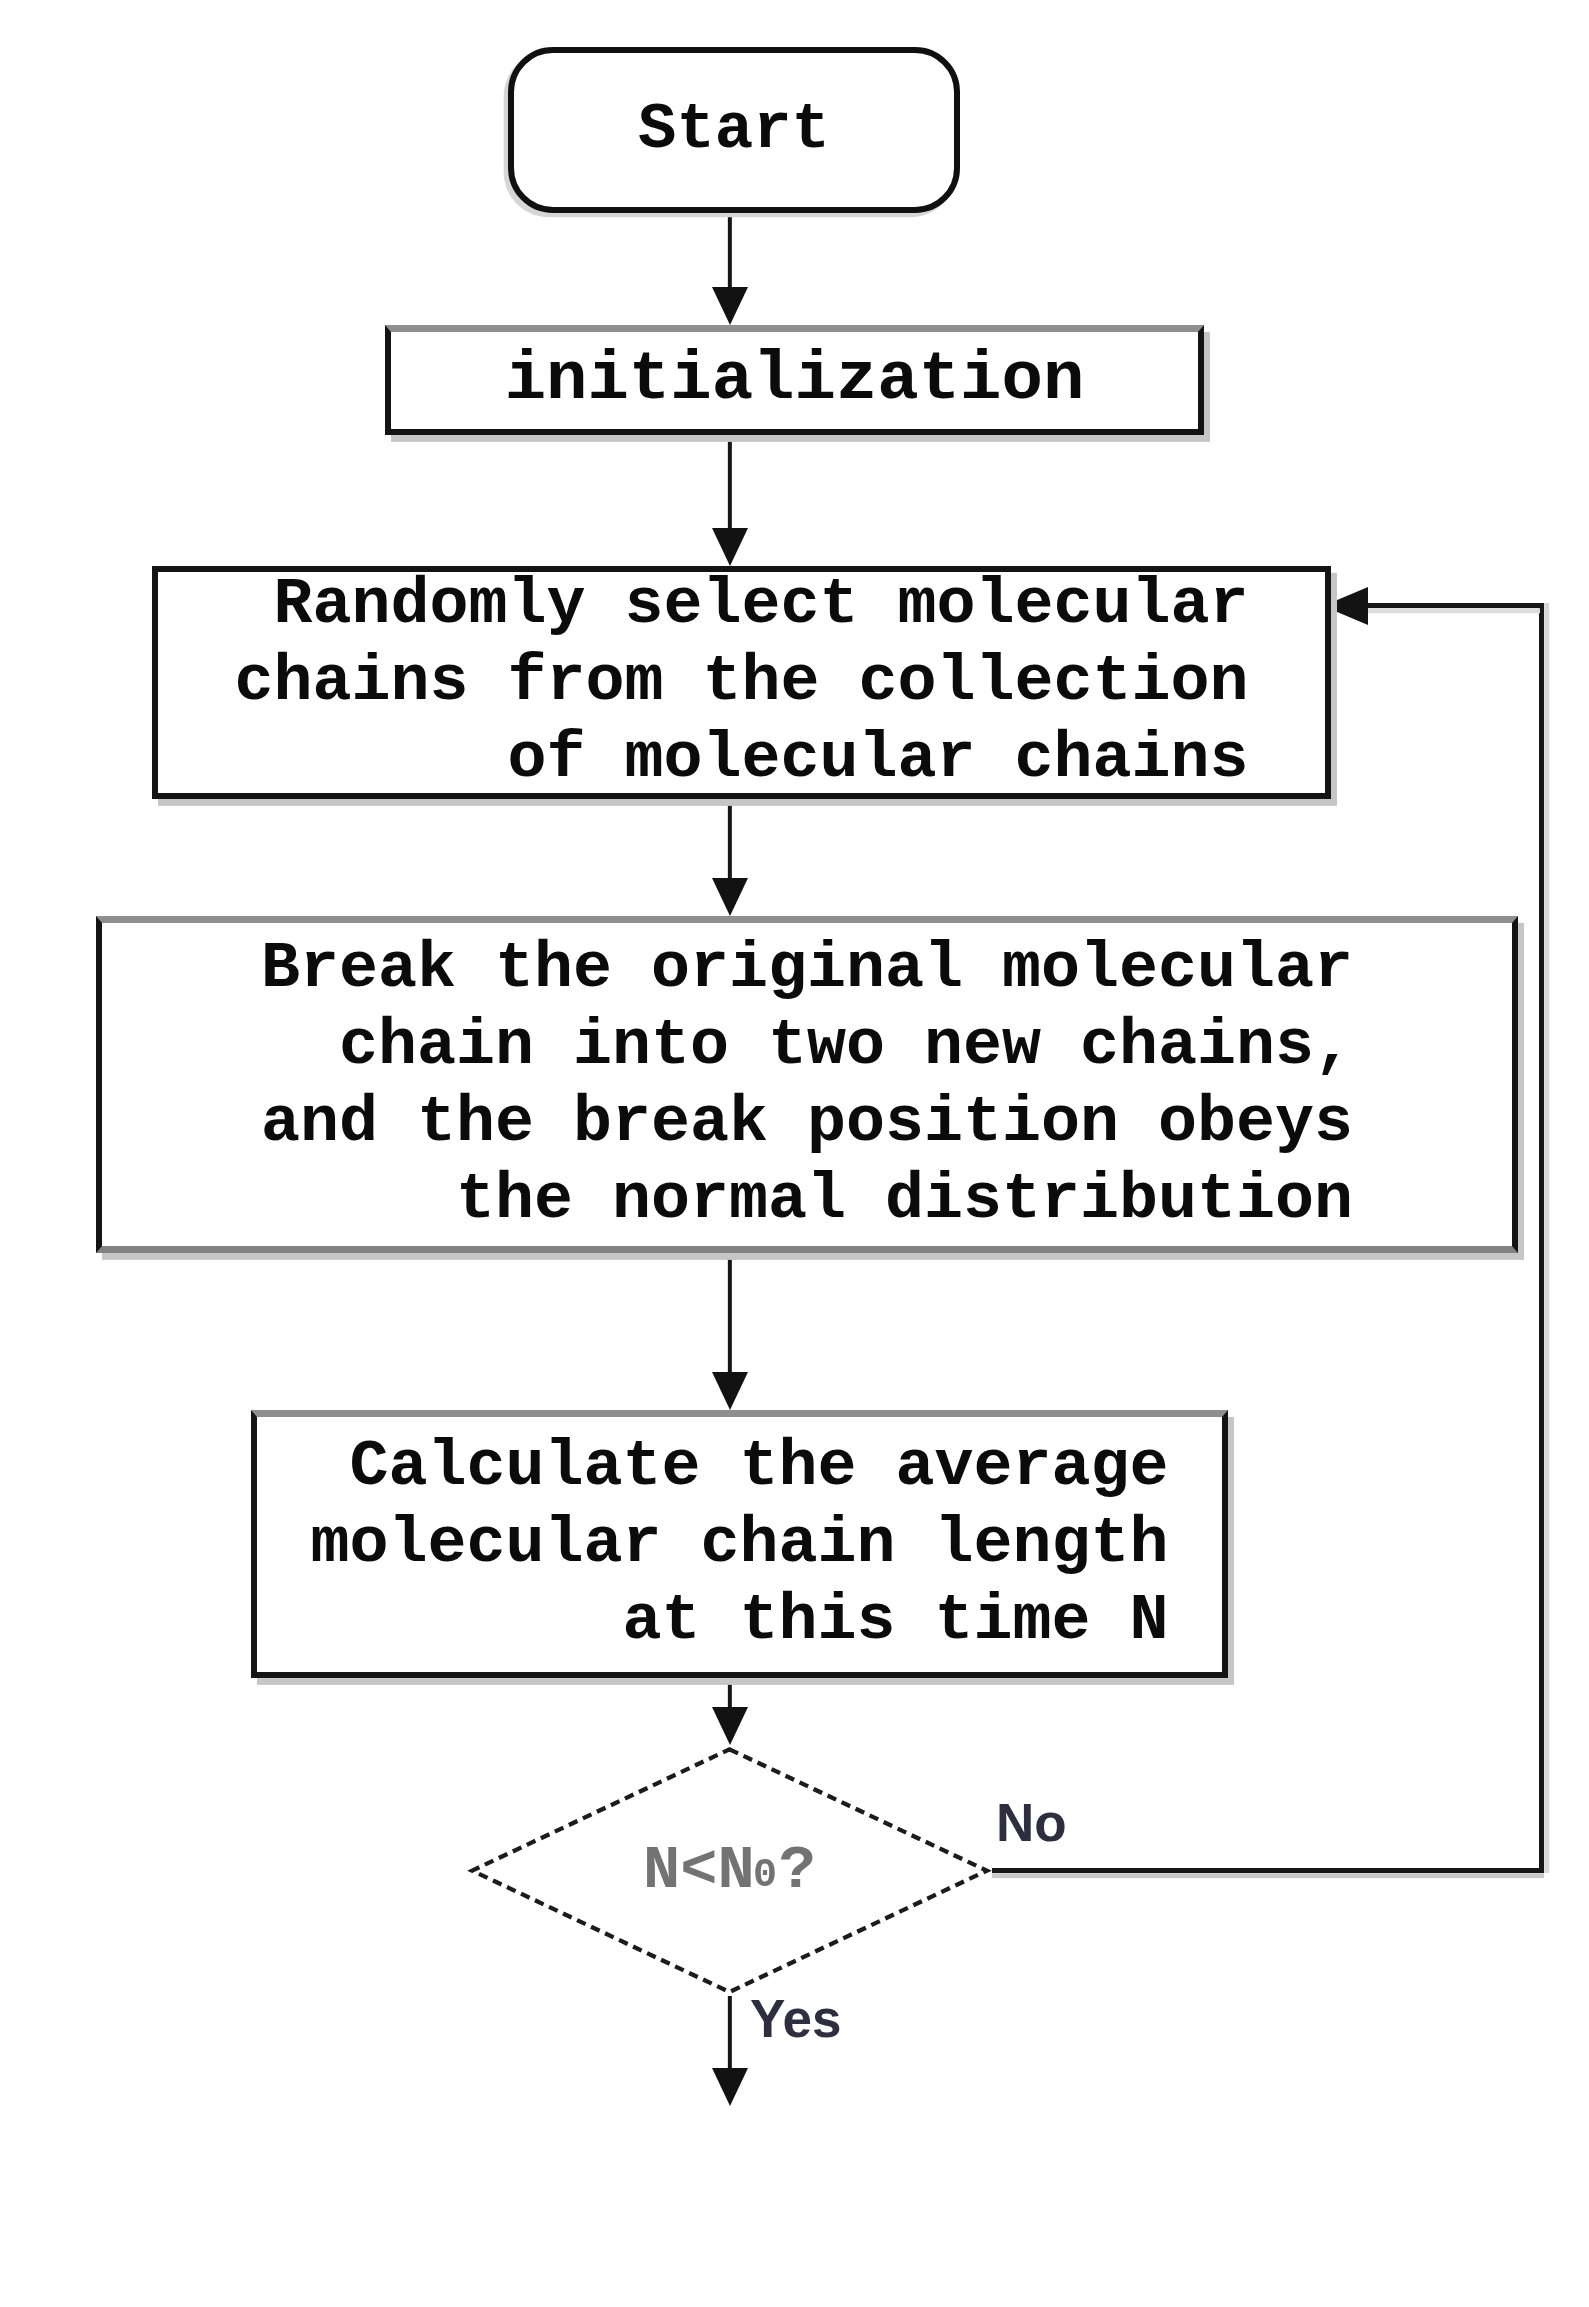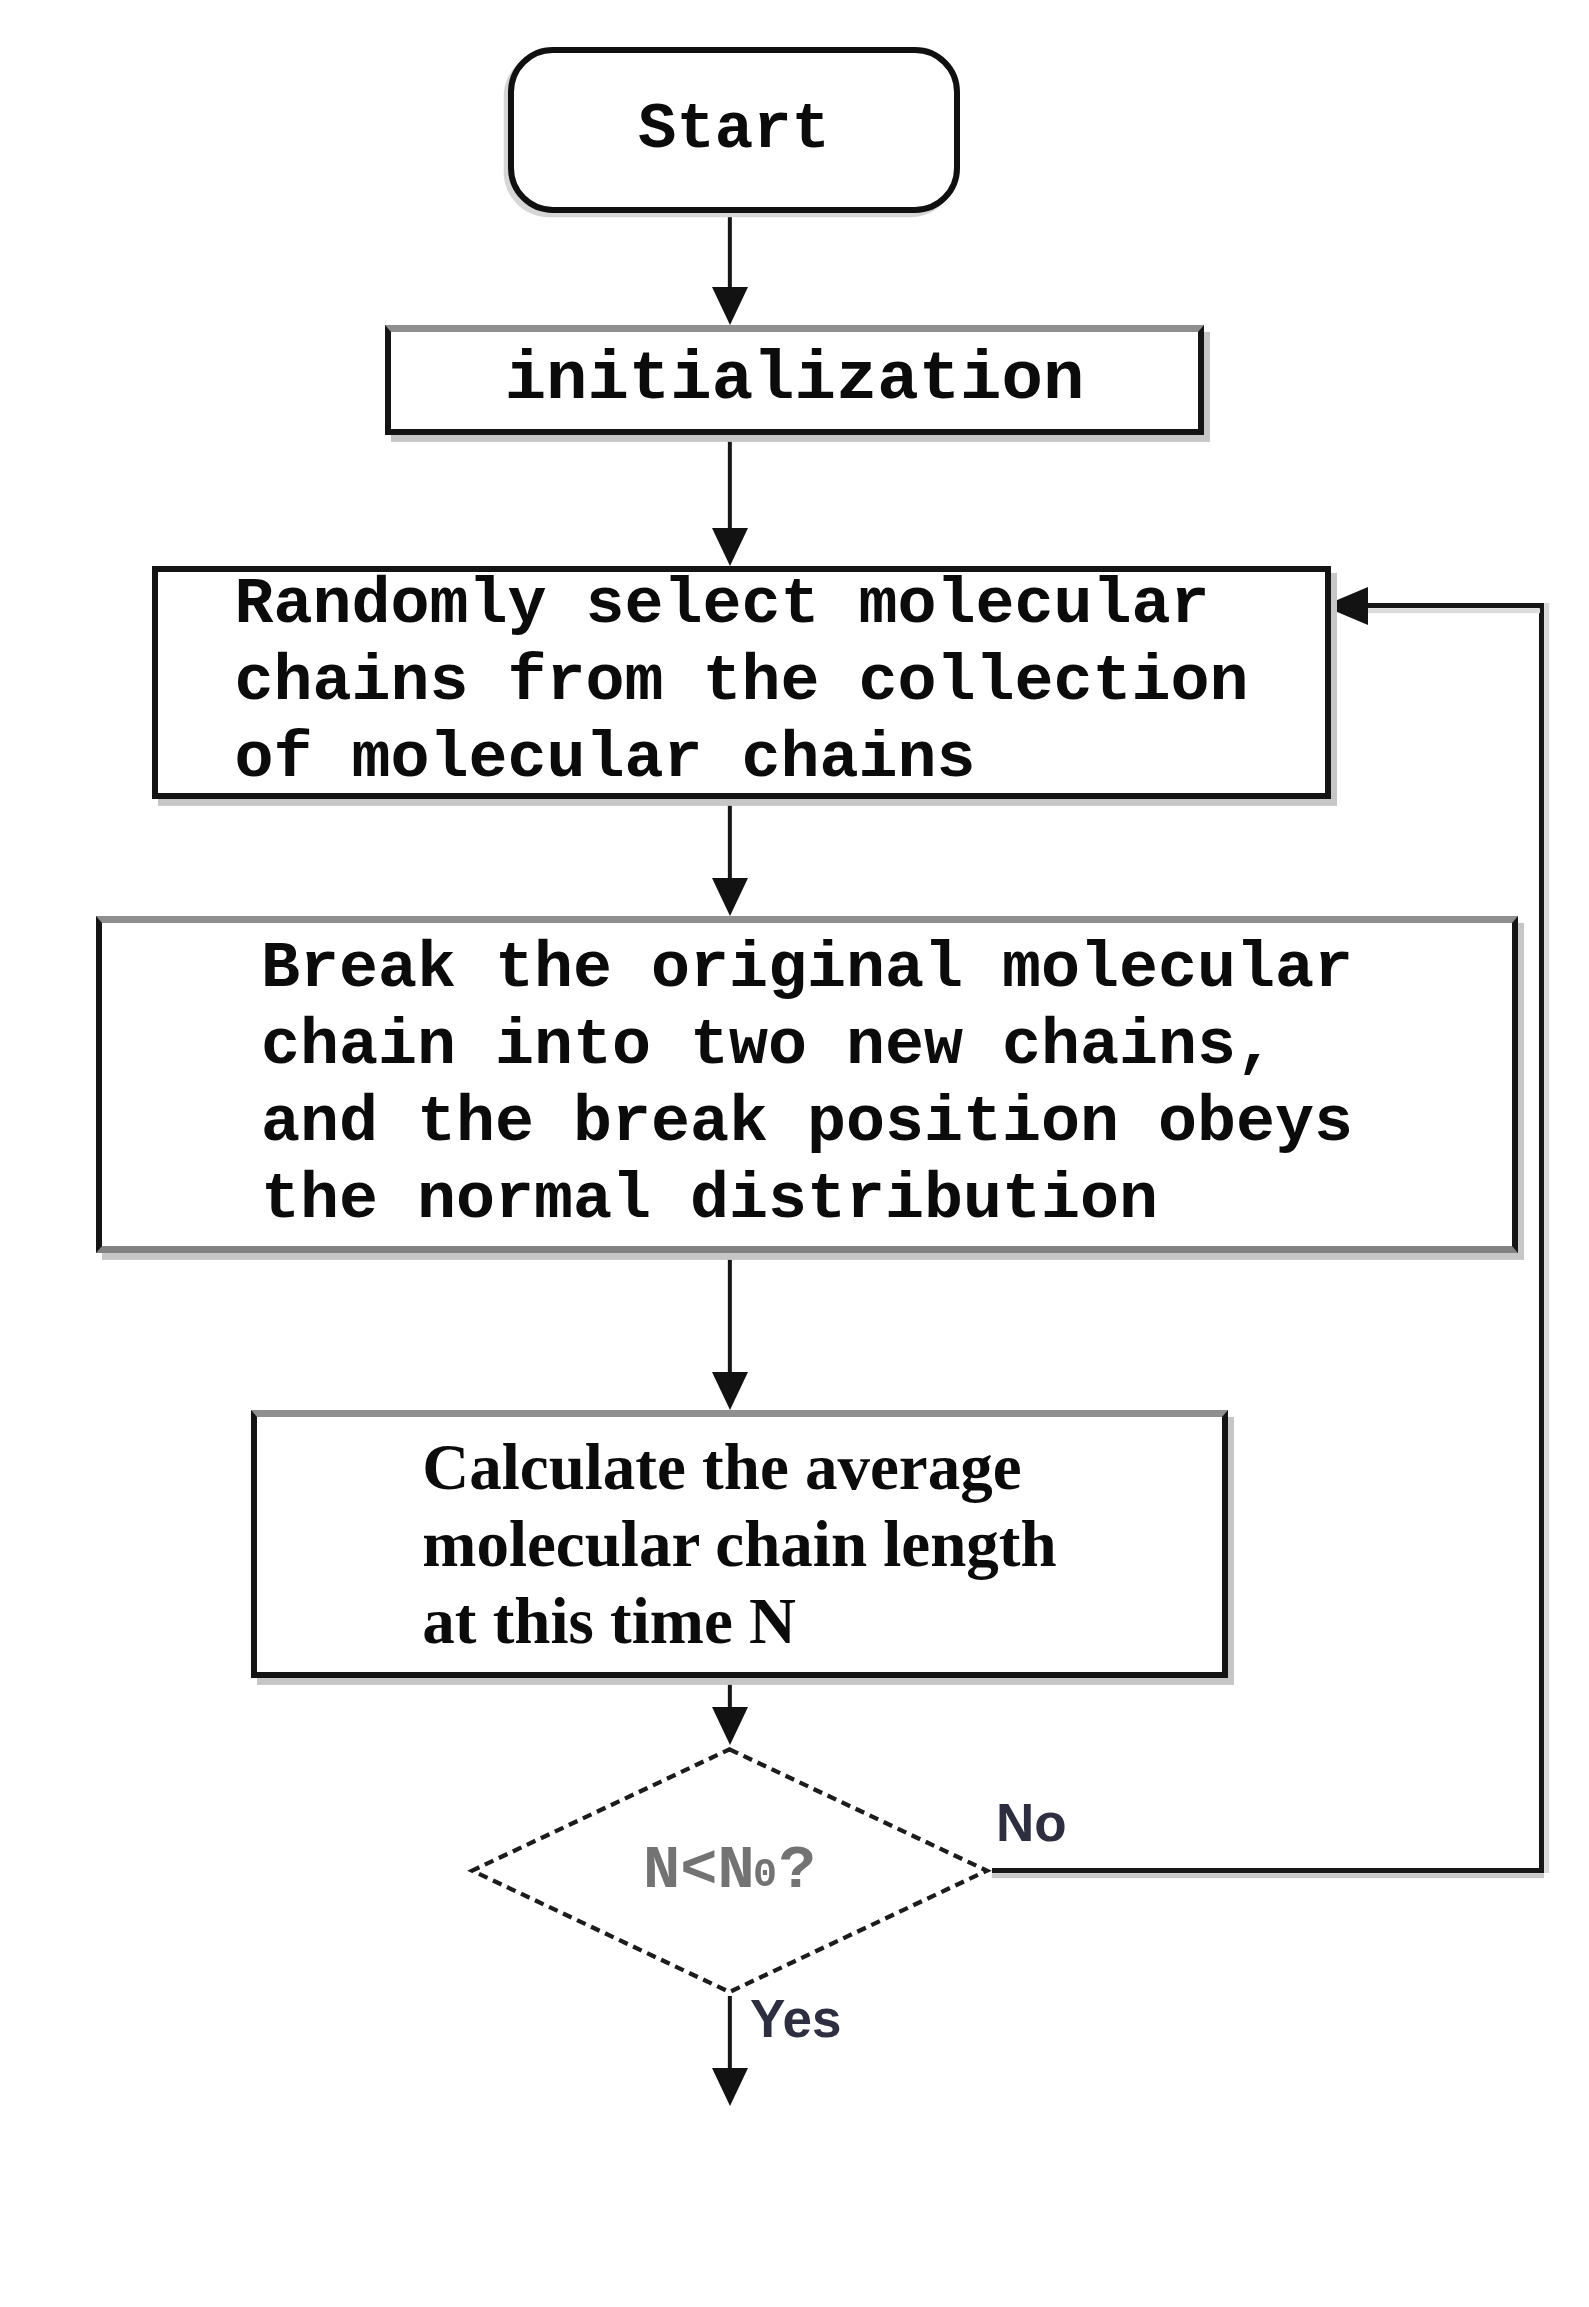--- a/index.html
+++ b/index.html
@@ -14,21 +14,21 @@
   }
 
   
   .node {
     position: absolute;
     box-sizing: border-box;
     background: #ffffff;
     display: flex;
     align-items: center;
     justify-content: center;
-    text-align: left;
+    text-align: right;
     color: #0b0b0b;
     font-weight: 700;
     z-index: 3;
   }
   .node .label { white-space: pre-line; }
 
   .terminator {
     border: 6px solid #101010;
     border-radius: 45px;
     font-size: 64px;
@@ -41,21 +41,21 @@
     line-height: 77px;
     box-shadow: 6px 6.9px 0 #c6c6c6;
   }
   .bevel-top    { border-top-color: #8f8f8f; border-top-width: 7.7px; }
   .bevel-bottom { border-bottom-color: #828282; border-bottom-width: 7.7px; }
 
   #node-start { left: 508px; top: 47px;  width: 452px; height: 166px; }
   #node-init  { left: 385px; top: 325px; width: 819px; height: 110px; font-size: 69px; }
   #node-select{ left: 152px; top: 566px; width: 1179px; height: 233px; }
   #node-break { left: 96px; top: 916px; width: 1422px; height: 337px; }
-  #node-calc  { left: 251px; top: 1410px; width: 977px; height: 268px; font-family: Liberation Serif, serif; }
+  #node-calc  { left: 251px; top: 1410px; width: 977px; height: 268px; }
   #node-end   { left: 508px; top: 2107px; width: 452px; height: 169px; }
 
   
   .vconn { position: absolute; width: 38px; z-index: 1; }
   .vconn .stem {
     position: absolute; left: 50%; transform: translateX(-50%);
     top: 0; bottom: 33px; width: 4.3px; background: #161616;
   }
   .vconn .head {
     position: absolute; bottom: 0; left: 50%; transform: translateX(-50%);

